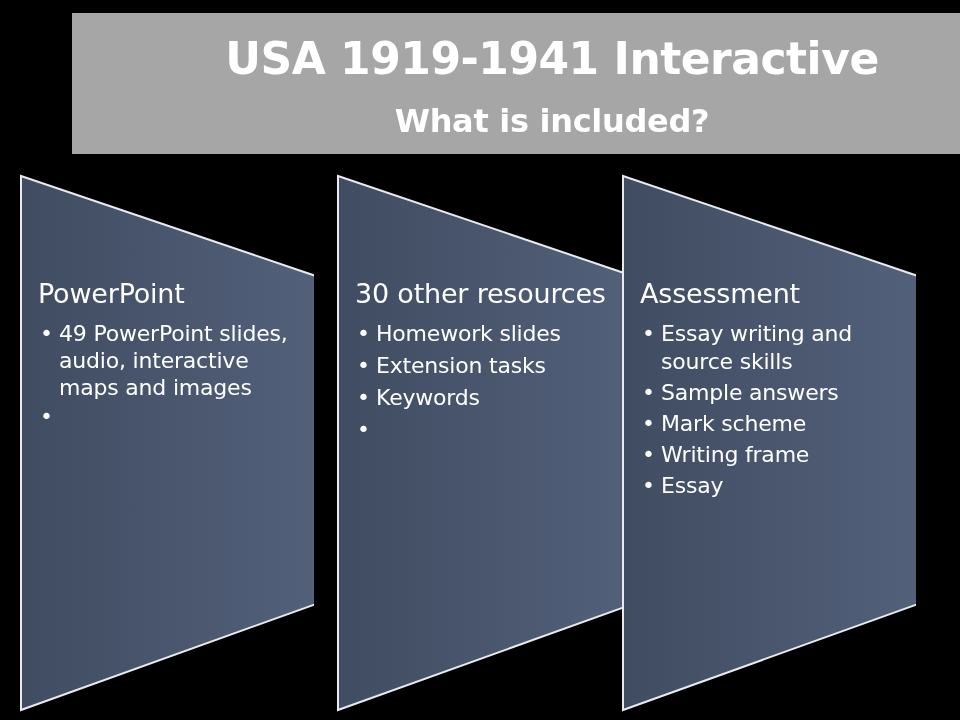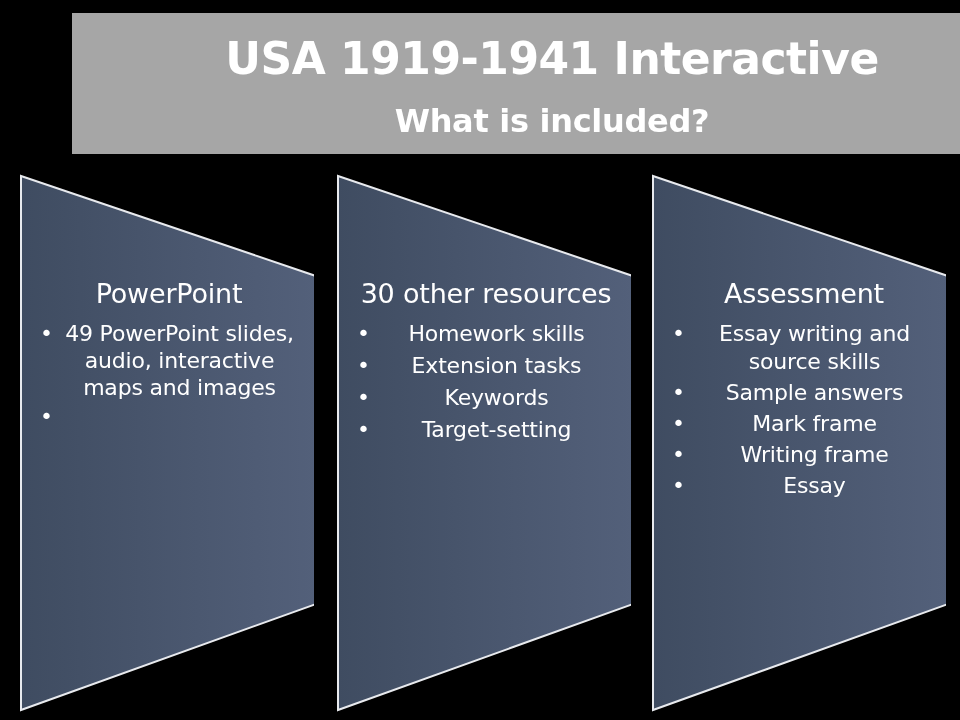--- a/index.html
+++ b/index.html
@@ -53,33 +53,32 @@
     white-space: nowrap;
     margin-top: 16px;
   }
 
   
   .chevron {
     position: absolute;
     top: 170px;
     width: 300px;
     height: 548px;
-    text-align: center;
   }
   .chevron svg {
     position: absolute;
     left: 0;
     top: 0;
     width: 300px;
     height: 548px;
     display: block;
   }
   .chev-1 { left: 14px; }
   .chev-2 { left: 331px; }
-  .chev-3 { left: 646px; }
+  .chev-3 { left: 616px; }
 
   .chev-body {
     position: absolute;
     left: 24px;
     top: 108px;
     width: 262px;
     z-index: 2;
   }
   .chev-heading {
     color: #ffffff;
@@ -156,43 +155,43 @@
         <linearGradient id="grad2" x1="0" y1="0" x2="1" y2="0">
           <stop offset="0%" stop-color="#3f4c61"></stop>
           <stop offset="100%" stop-color="#53607a"></stop>
         </linearGradient>
       </defs>
       <polygon points="7,6 302,106 302,434 7,540" fill="url(#grad2)" stroke="#e8eaee" stroke-width="2"></polygon>
     </svg>
     <div class="chev-body">
       <div class="chev-heading">30 other resources</div>
       <ul class="chev-list">
-        <li><span class="bullet">•</span><span>Homework skills</span></li>
+        <li><span class="bullet">•</span><span>Homework slides</span></li>
         <li><span class="bullet">•</span><span>Extension tasks</span></li>
         <li><span class="bullet">•</span><span>Keywords</span></li>
-        <li><span class="bullet">•</span><span>Target-setting</span></li>
+        <li><span class="bullet">•</span></li>
       </ul>
     </div>
   </div>
 
   <div class="chevron chev-3">
     <svg viewBox="0 0 300 548" preserveAspectRatio="none">
       <defs>
         <linearGradient id="grad3" x1="0" y1="0" x2="1" y2="0">
           <stop offset="0%" stop-color="#3f4c61"></stop>
           <stop offset="100%" stop-color="#53607a"></stop>
         </linearGradient>
       </defs>
       <polygon points="7,6 302,106 302,434 7,540" fill="url(#grad3)" stroke="#e8eaee" stroke-width="2"></polygon>
     </svg>
     <div class="chev-body">
       <div class="chev-heading">Assessment</div>
       <ul class="chev-list">
         <li><span class="bullet">•</span><span>Essay writing and source skills</span></li>
         <li><span class="bullet">•</span><span>Sample answers</span></li>
-        <li><span class="bullet">•</span><span>Mark frame</span></li>
+        <li><span class="bullet">•</span><span>Mark scheme</span></li>
         <li><span class="bullet">•</span><span>Writing frame</span></li>
         <li><span class="bullet">•</span><span>Essay</span></li>
       </ul>
     </div>
   </div>
 
 </div>
 
 </body></html>

